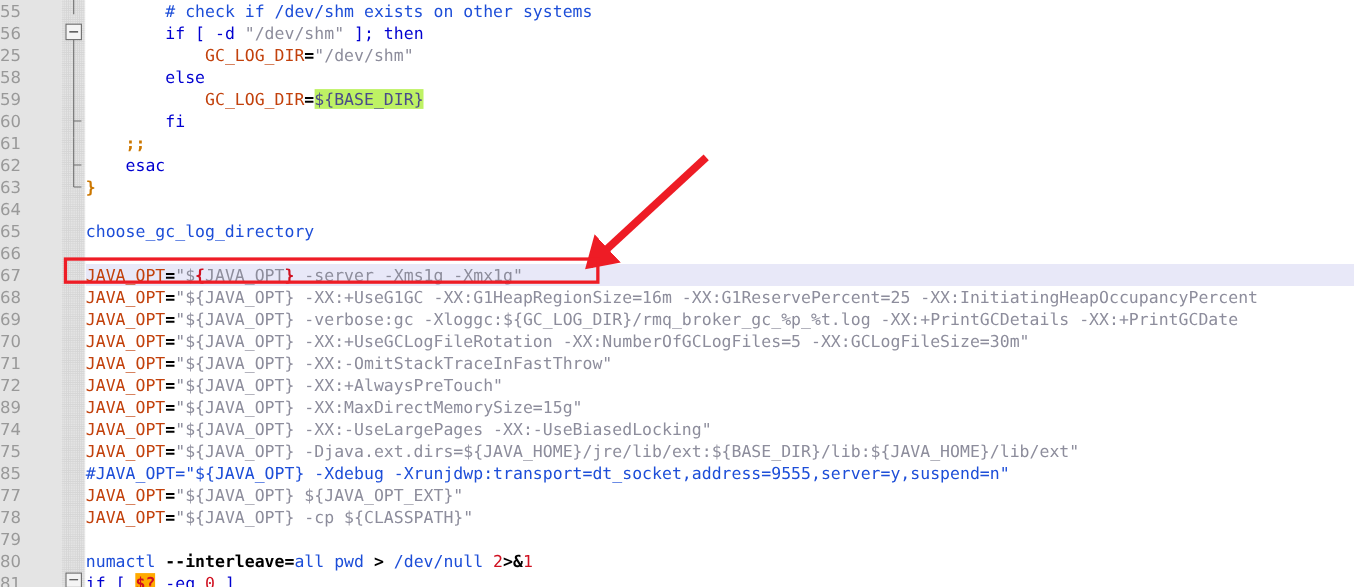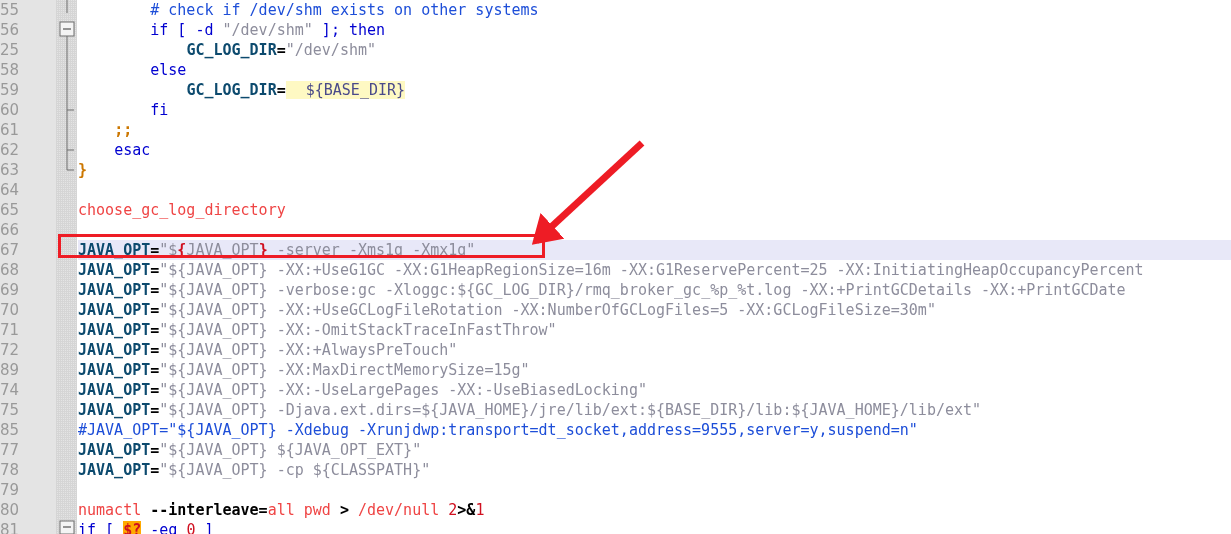--- a/index.html
+++ b/index.html
@@ -98,27 +98,27 @@
     width: 1153px; height: 20px;
     background: #e8e8f8;
     z-index: -1;
   }
 
   
   .t-comment  { color: #1d4ed8; }
   .t-kw       { color: #0000d0; font-weight: normal; }
   .t-str      { color: #8d8d9c; }
   .t-var      { color: #8d8d9c; }
-  .t-plain    { color: #ef4444; }
+  .t-plain    { color: #1d4ed8; }
   .t-brace    { color: #cc7700; font-weight: bold; }
   .t-op       { color: #000000; font-weight: bold; }
   .t-red      { color: #d01020; font-weight: bold; }
   .t-num      { color: #d01020; }
-  .t-name     { color: #0c4a6e; font-weight: bold; }
-  .t-hl-cyan  { background: #fef9c3; color: #4a4a8a; padding-left: 20px; }
+  .t-name     { color: #c2410c; font-weight: normal; }
+  .t-hl-cyan  { background: #bef264; color: #4a4a8a; }
   .t-hl-orange{ background: #ffaa00; color: #d01020; font-weight: bold; }
 
   
   .fold-layer {
     position: absolute;
     left: 56px; top: 0;
     width: 22px; height: 534px;
     z-index: 4;
     pointer-events: none;
   }

